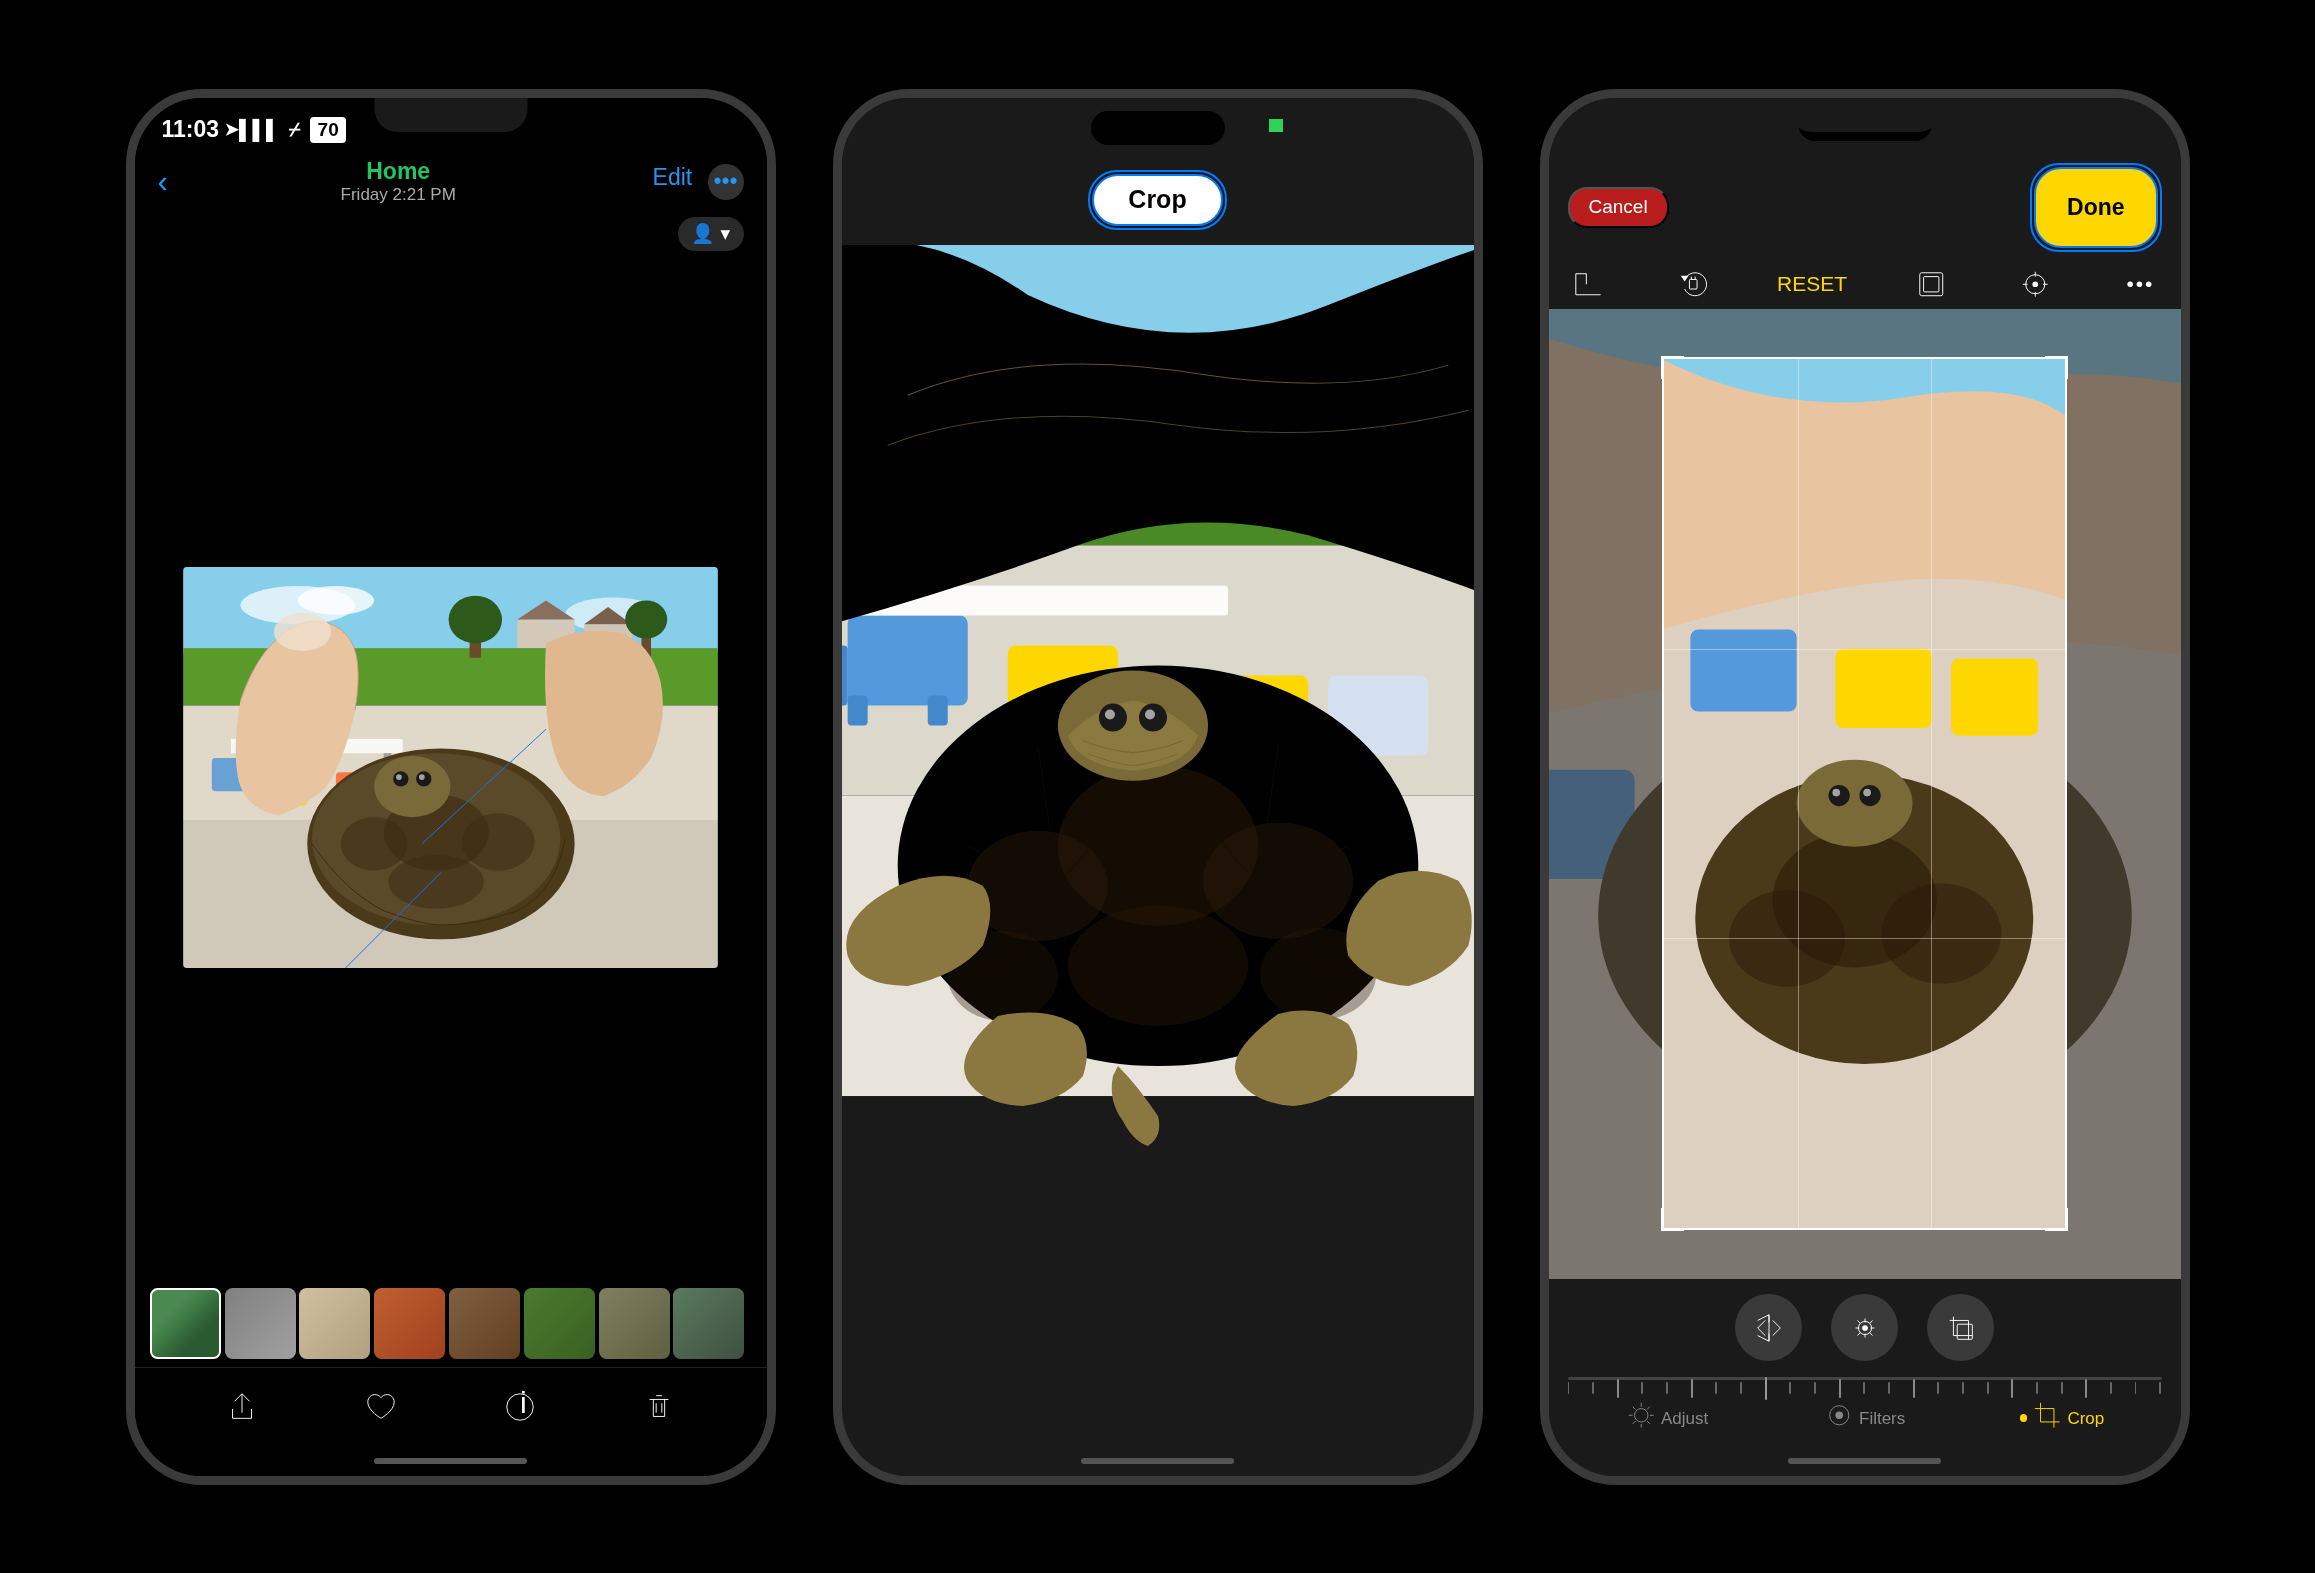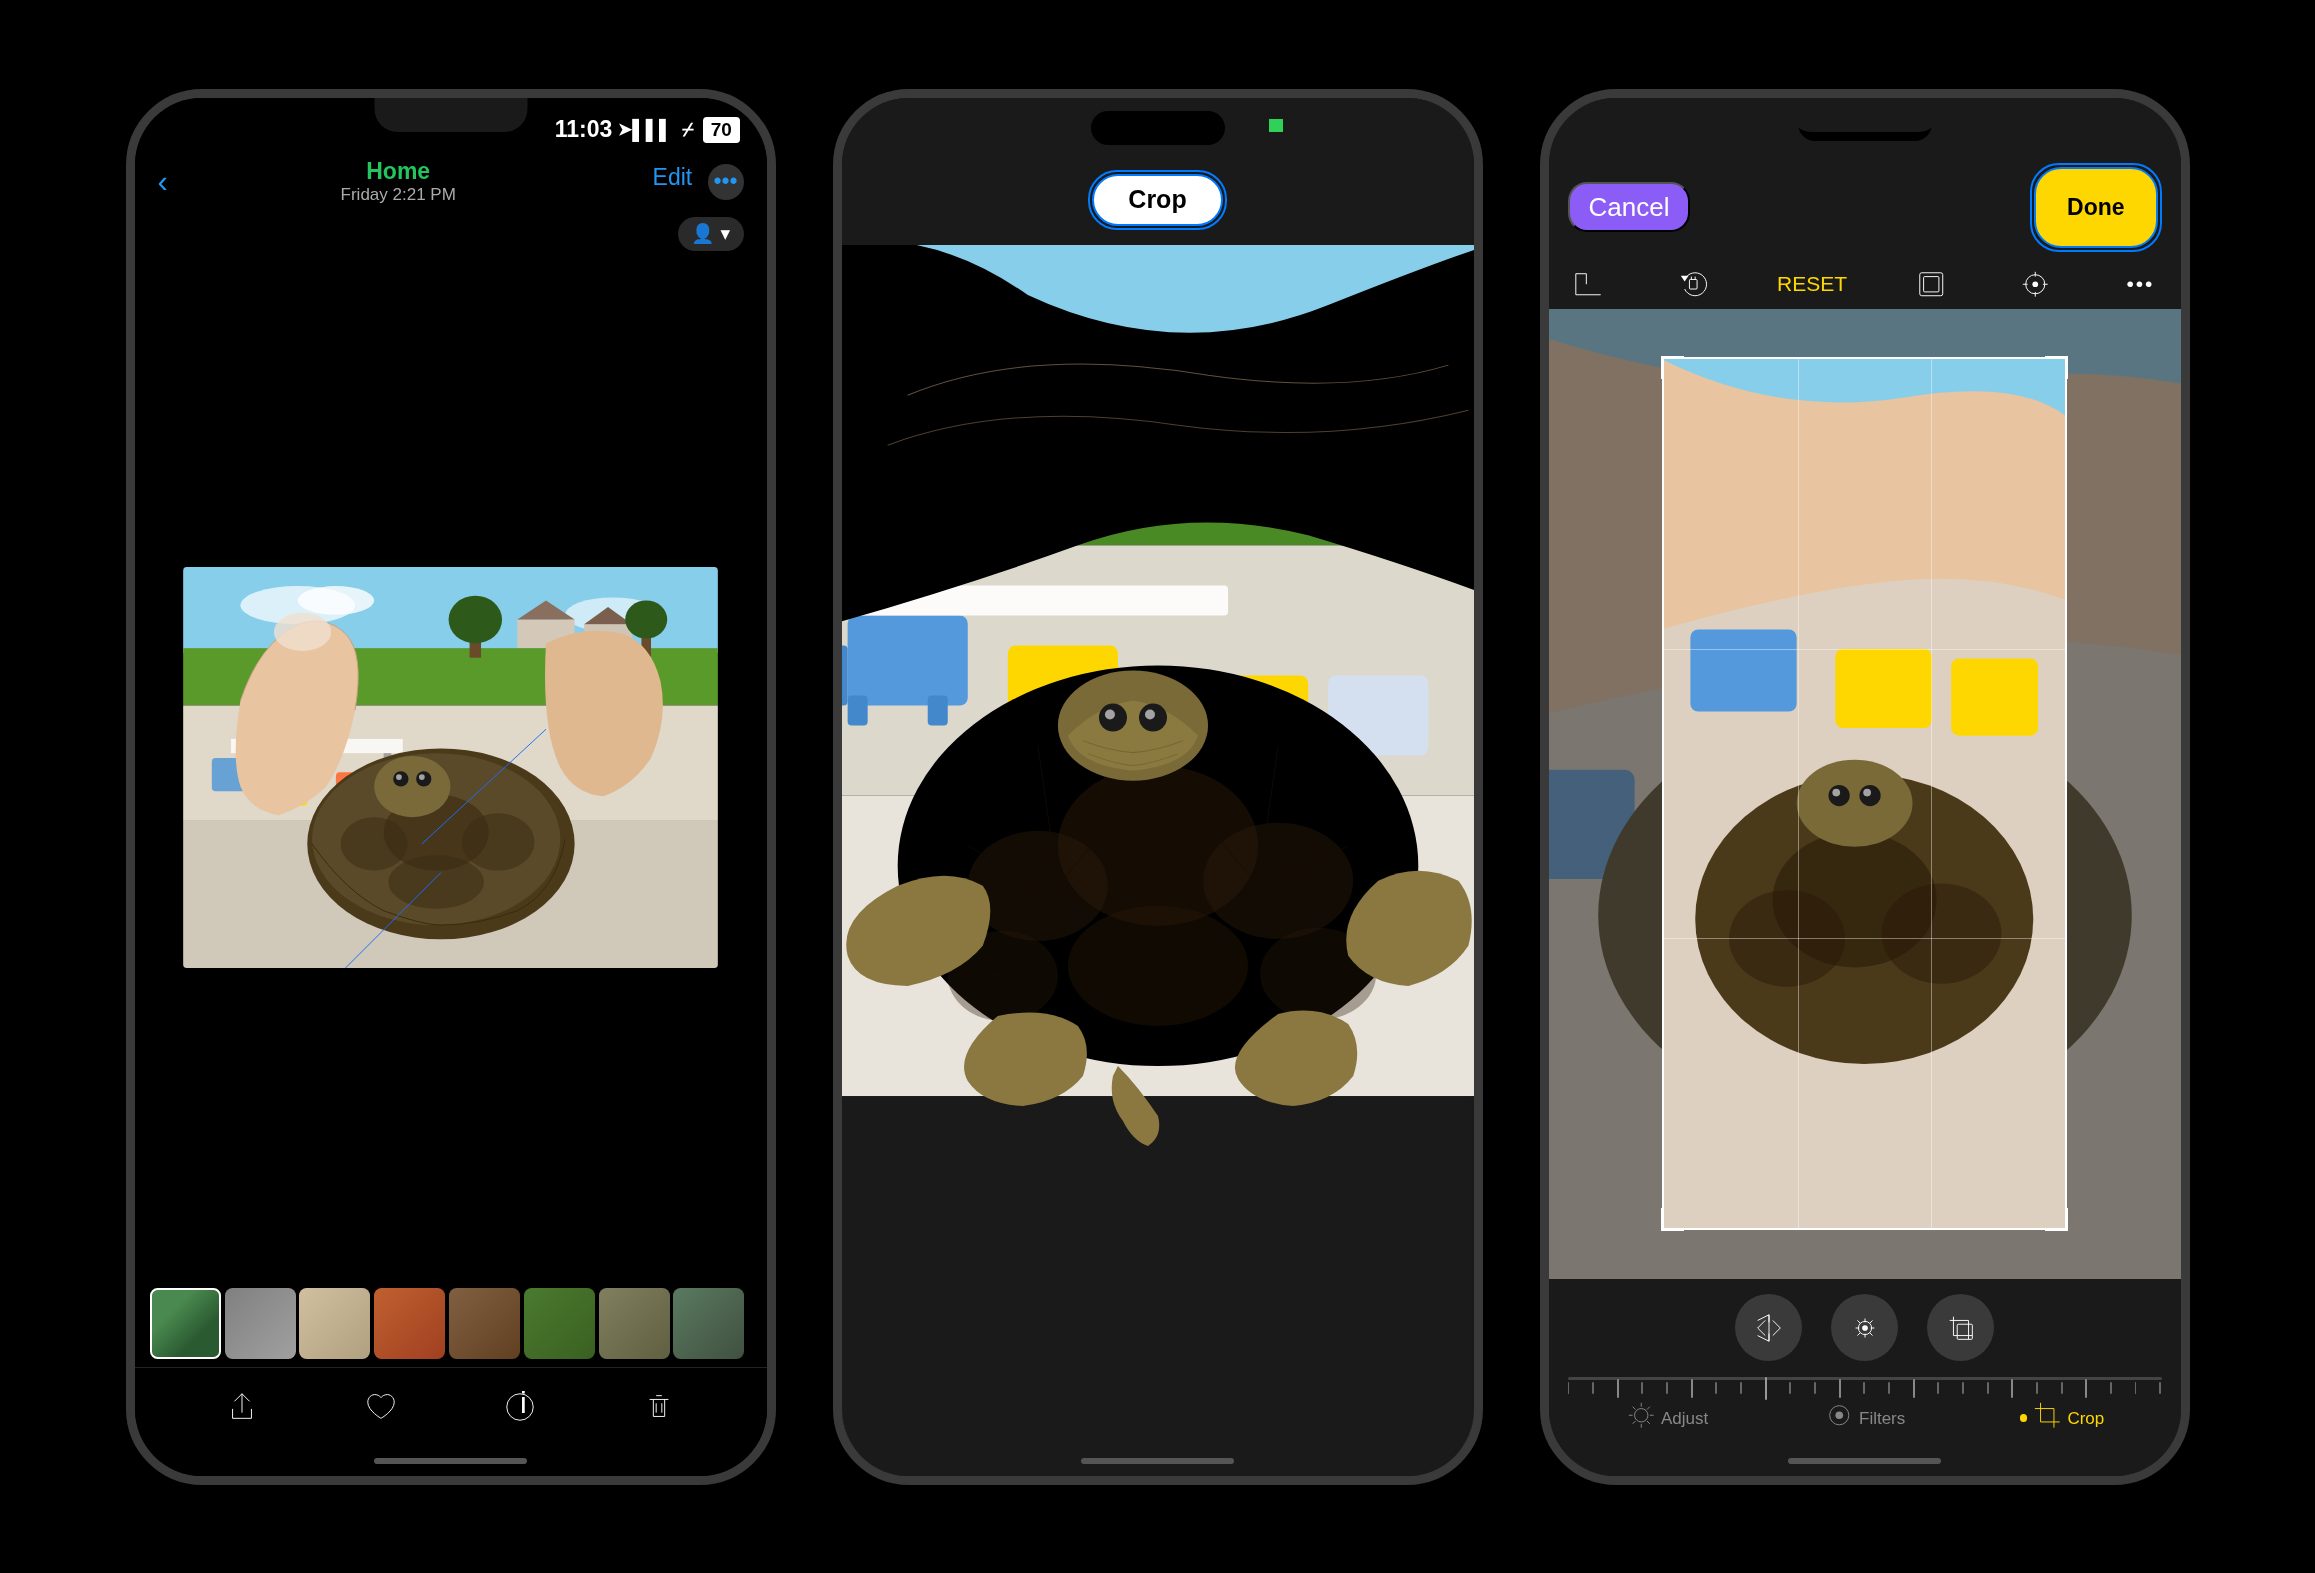--- a/index.html
+++ b/index.html
@@ -58,21 +58,21 @@
       flex: 1;
       display: flex;
       flex-direction: column;
       background: #000;
       overflow: hidden;
     }
 
     
     .status-bar {
       display: flex;
-      justify-content: flex-end;
+      justify-content: flex-start;
       align-items: center;
       padding: 15.3px 27px 7.6px;
       background: #000;
       color: #fff;
       font-size: 21px;
       font-weight: 600;
       min-height: 57px;
     }
     .status-left { display: flex; align-items: center; gap: 5.7px; }
     .status-right { display: flex; align-items: center; gap: 9.6px; font-size: 19px; }
@@ -224,23 +224,23 @@
     .phone3-header {
       display: flex;
       align-items: center;
       justify-content: space-between;
       padding: 15.3px 19px 7.6px;
       background: #1a1a1a;
       min-height: 67px;
     }
     .cancel-btn {
       color: #fff;
-      font-size: 26px;
+      font-size: 19px;
       font-weight: 400;
-      background: #8b5cf6;
+      background: #b91c1c;
       padding: 7.6px 19px;
       border-radius: 19px;
     }
     .done-btn {
       background: #ffd700;
       color: #000;
       font-size: 23px;
       font-weight: 700;
       padding: 25px 31px;
       border-radius: 27px;

